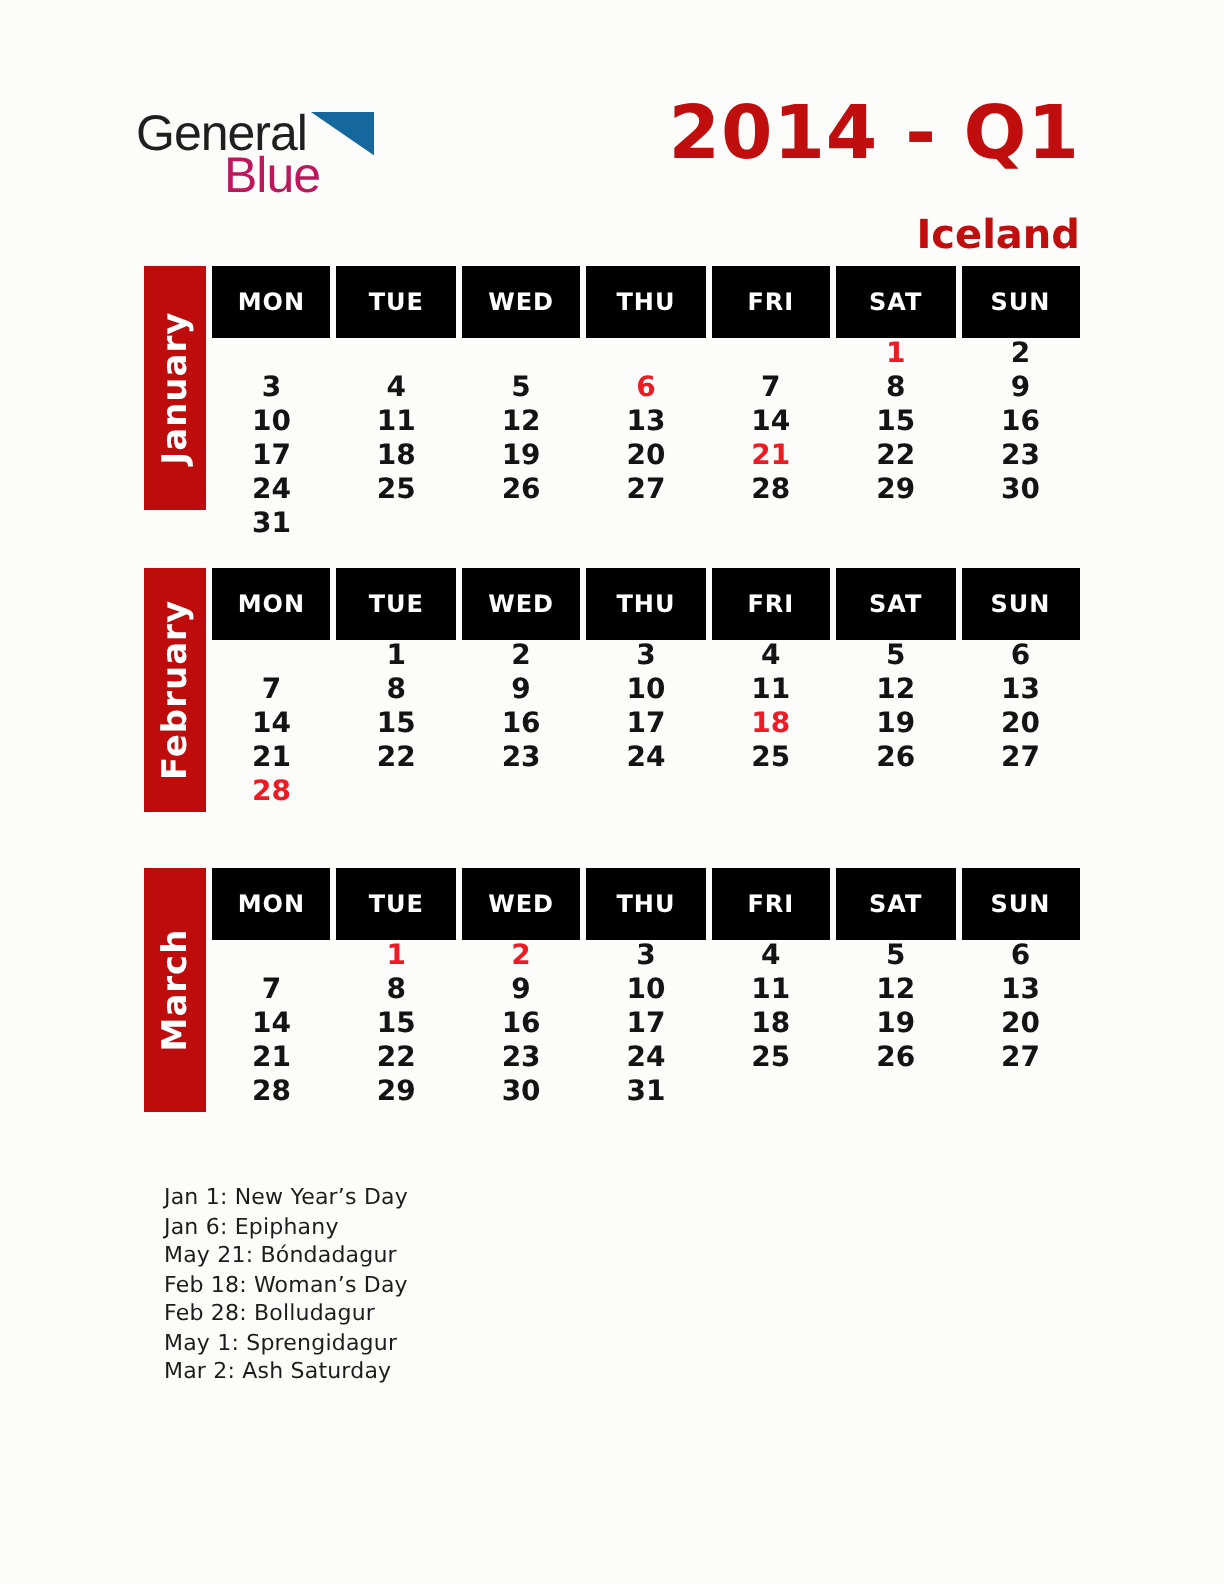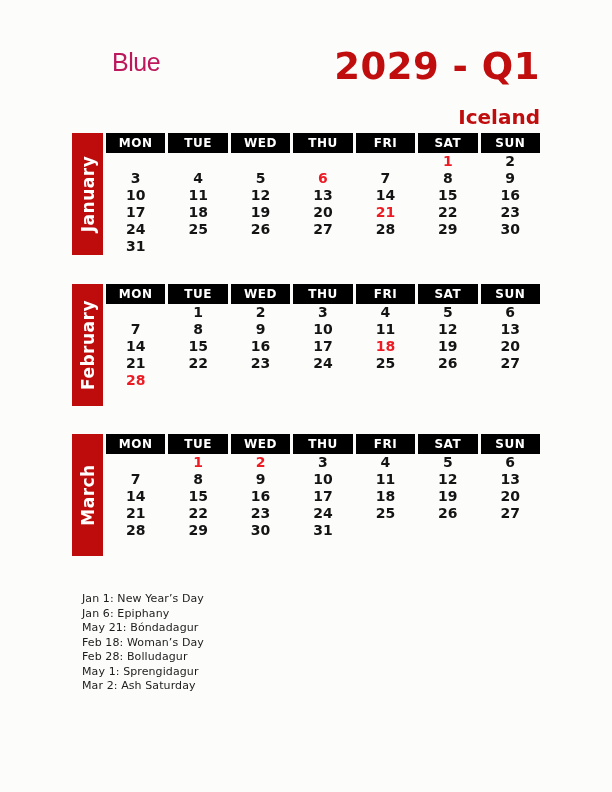--- a/index.html
+++ b/index.html
@@ -35,46 +35,50 @@
 
   .month-bar { width:31px; background:#BE0B0B; position:relative; flex:none; }
   .month-label {
     position:absolute; left:50%; top:50%;
     transform:translate(-50%,-50%) rotate(-90deg);
     color:#fff; font-size:17px; font-weight:bold; white-space:nowrap;
     letter-spacing:0.5px;
   }
 
   .month-grid { flex:1; margin-left:3px; display:flex; flex-direction:column; }
-  .dow-row { display:flex; gap:3px; height:20px; flex:none; }
+  .dow-row { display:flex; gap:3px; height:36px; flex:none; }
   .dow-cell {
     flex:1; background:#000; color:#fff;
     font-size:12px; font-weight:bold; letter-spacing:0.5px;
     display:flex; align-items:center; justify-content:center;
   }
   .week-row { display:flex; gap:3px; height:17px; flex:none; }
   .day-cell {
     flex:1; text-align:center;
     font-size:14px; font-weight:bold; color:#141414; line-height:17px;
   }
   .day-cell.red { color:#ED1C24; }
 
   
   .holidays { position:absolute; left:82px; top:592px; }
   .holiday-line { font-size:11px; color:#1c1c1c; line-height:14.5px; letter-spacing:0.1px; }
 </style>
 </head>
 <body>
 
 <div class="logo">
+  <div class="logo-row1">
+    <span class="logo-word1">General</span>
+    <span class="logo-triangle"></span>
+  </div>
   <div class="logo-word2">Blue</div>
 </div>
 
 <div class="title-block">
-  <div class="title">2029 - Q1</div>
+  <div class="title">2014 - Q1</div>
   <div class="subtitle">Iceland</div>
 </div>
 
 <div id="months">
     <div class="month-block month-0">
     <div class="month-bar">
       <span class="month-label">January</span>
     </div>
     <div class="month-grid">
       <div class="dow-row">

